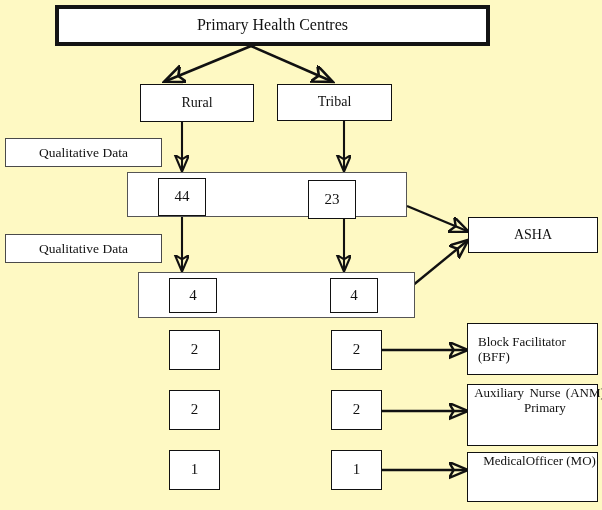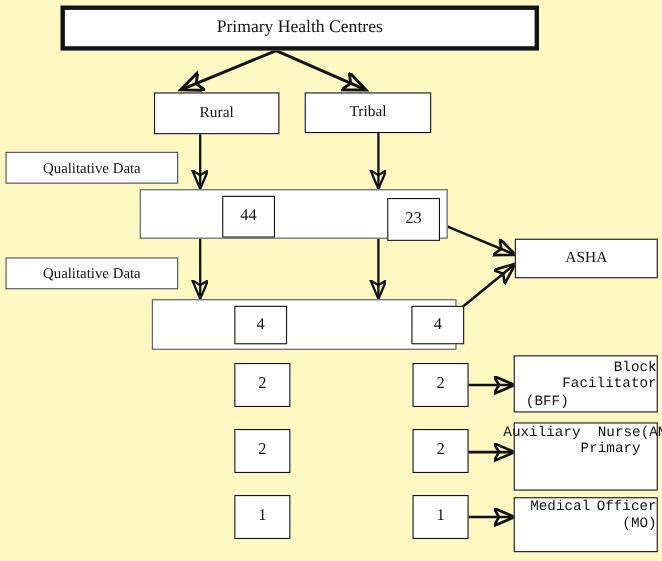--- a/index.html
+++ b/index.html
@@ -31,39 +31,37 @@
   .box.thick {
     border-width: 4px;
     border-color: #141414;
   }
   .box.thin {
     border-width: 1px;
     border-color: #4a4a4a;
   }
   .box.left-text {
     justify-content: flex-start;
-    text-align: right;
+    text-align: center;
     padding-left: 10px;
-    font-family: Liberation Mono, monospace;
   }
   .container-box {
     position: absolute;
     box-sizing: border-box;
     border: 1.2px solid #555555;
     background: #ffffff;
   }
   .label-title {
     font-size: 16px;
   }
   .label-node {
     font-size: 14px;
   }
   .label-num {
     font-size: 15px;
-    margin-left: 44px;
   }
   .label-data {
     font-size: 13.5px;
   }
   .label-role {
     font-size: 13px;
   }
   svg.edges {
     position: absolute;
     left: 0;

